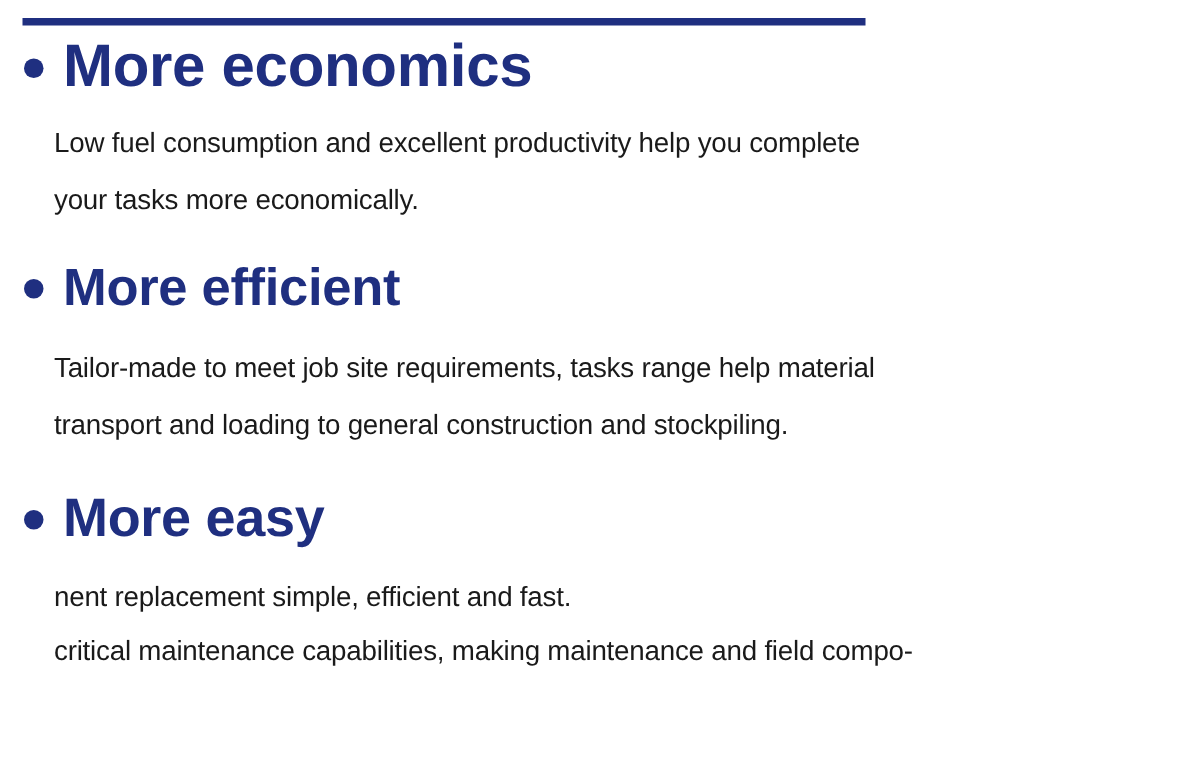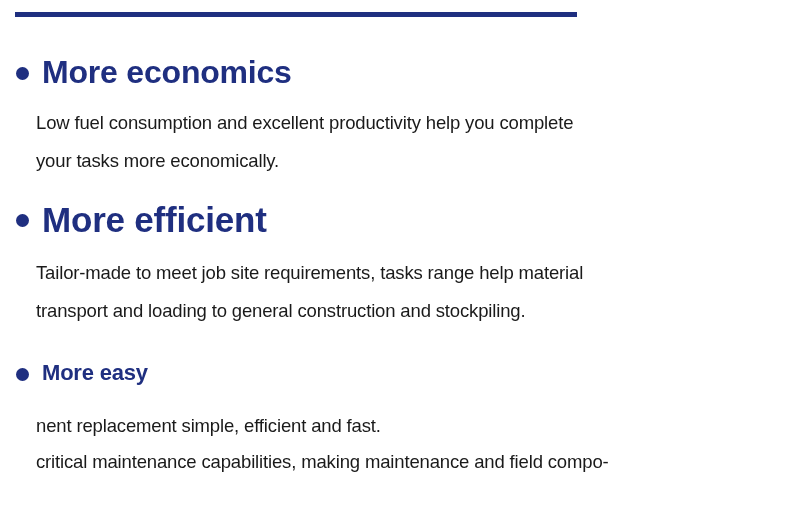--- a/index.html
+++ b/index.html
@@ -76,44 +76,43 @@
     padding: 0 0 0 36px;
     color: #1a1a1a;
     font-size: 18.5px;
     line-height: 38px;
     letter-spacing: -0.15px;
     white-space: nowrap;
   }
 
   
   #section-economics .section-heading {
-    font-size: 32px;
+    font-size: 40px;
     height: 40px;
-    margin-top: 28px;
   }
   #section-economics .section-body {
     margin-top: 12px;
   }
 
   #section-efficient {
     margin-top: 18px;
   }
   #section-efficient .section-heading {
     font-size: 35px;
     height: 42px;
   }
   #section-efficient .section-body {
     margin-top: 14px;
   }
 
   #section-easy {
     margin-top: 22px;
   }
   #section-easy .section-heading {
-    font-size: 22px;
+    font-size: 36px;
     height: 42px;
   }
   #section-easy .section-body {
     margin-top: 14px;
     line-height: 36px;
   }
 
   .body-line {
     display: block;
   }

